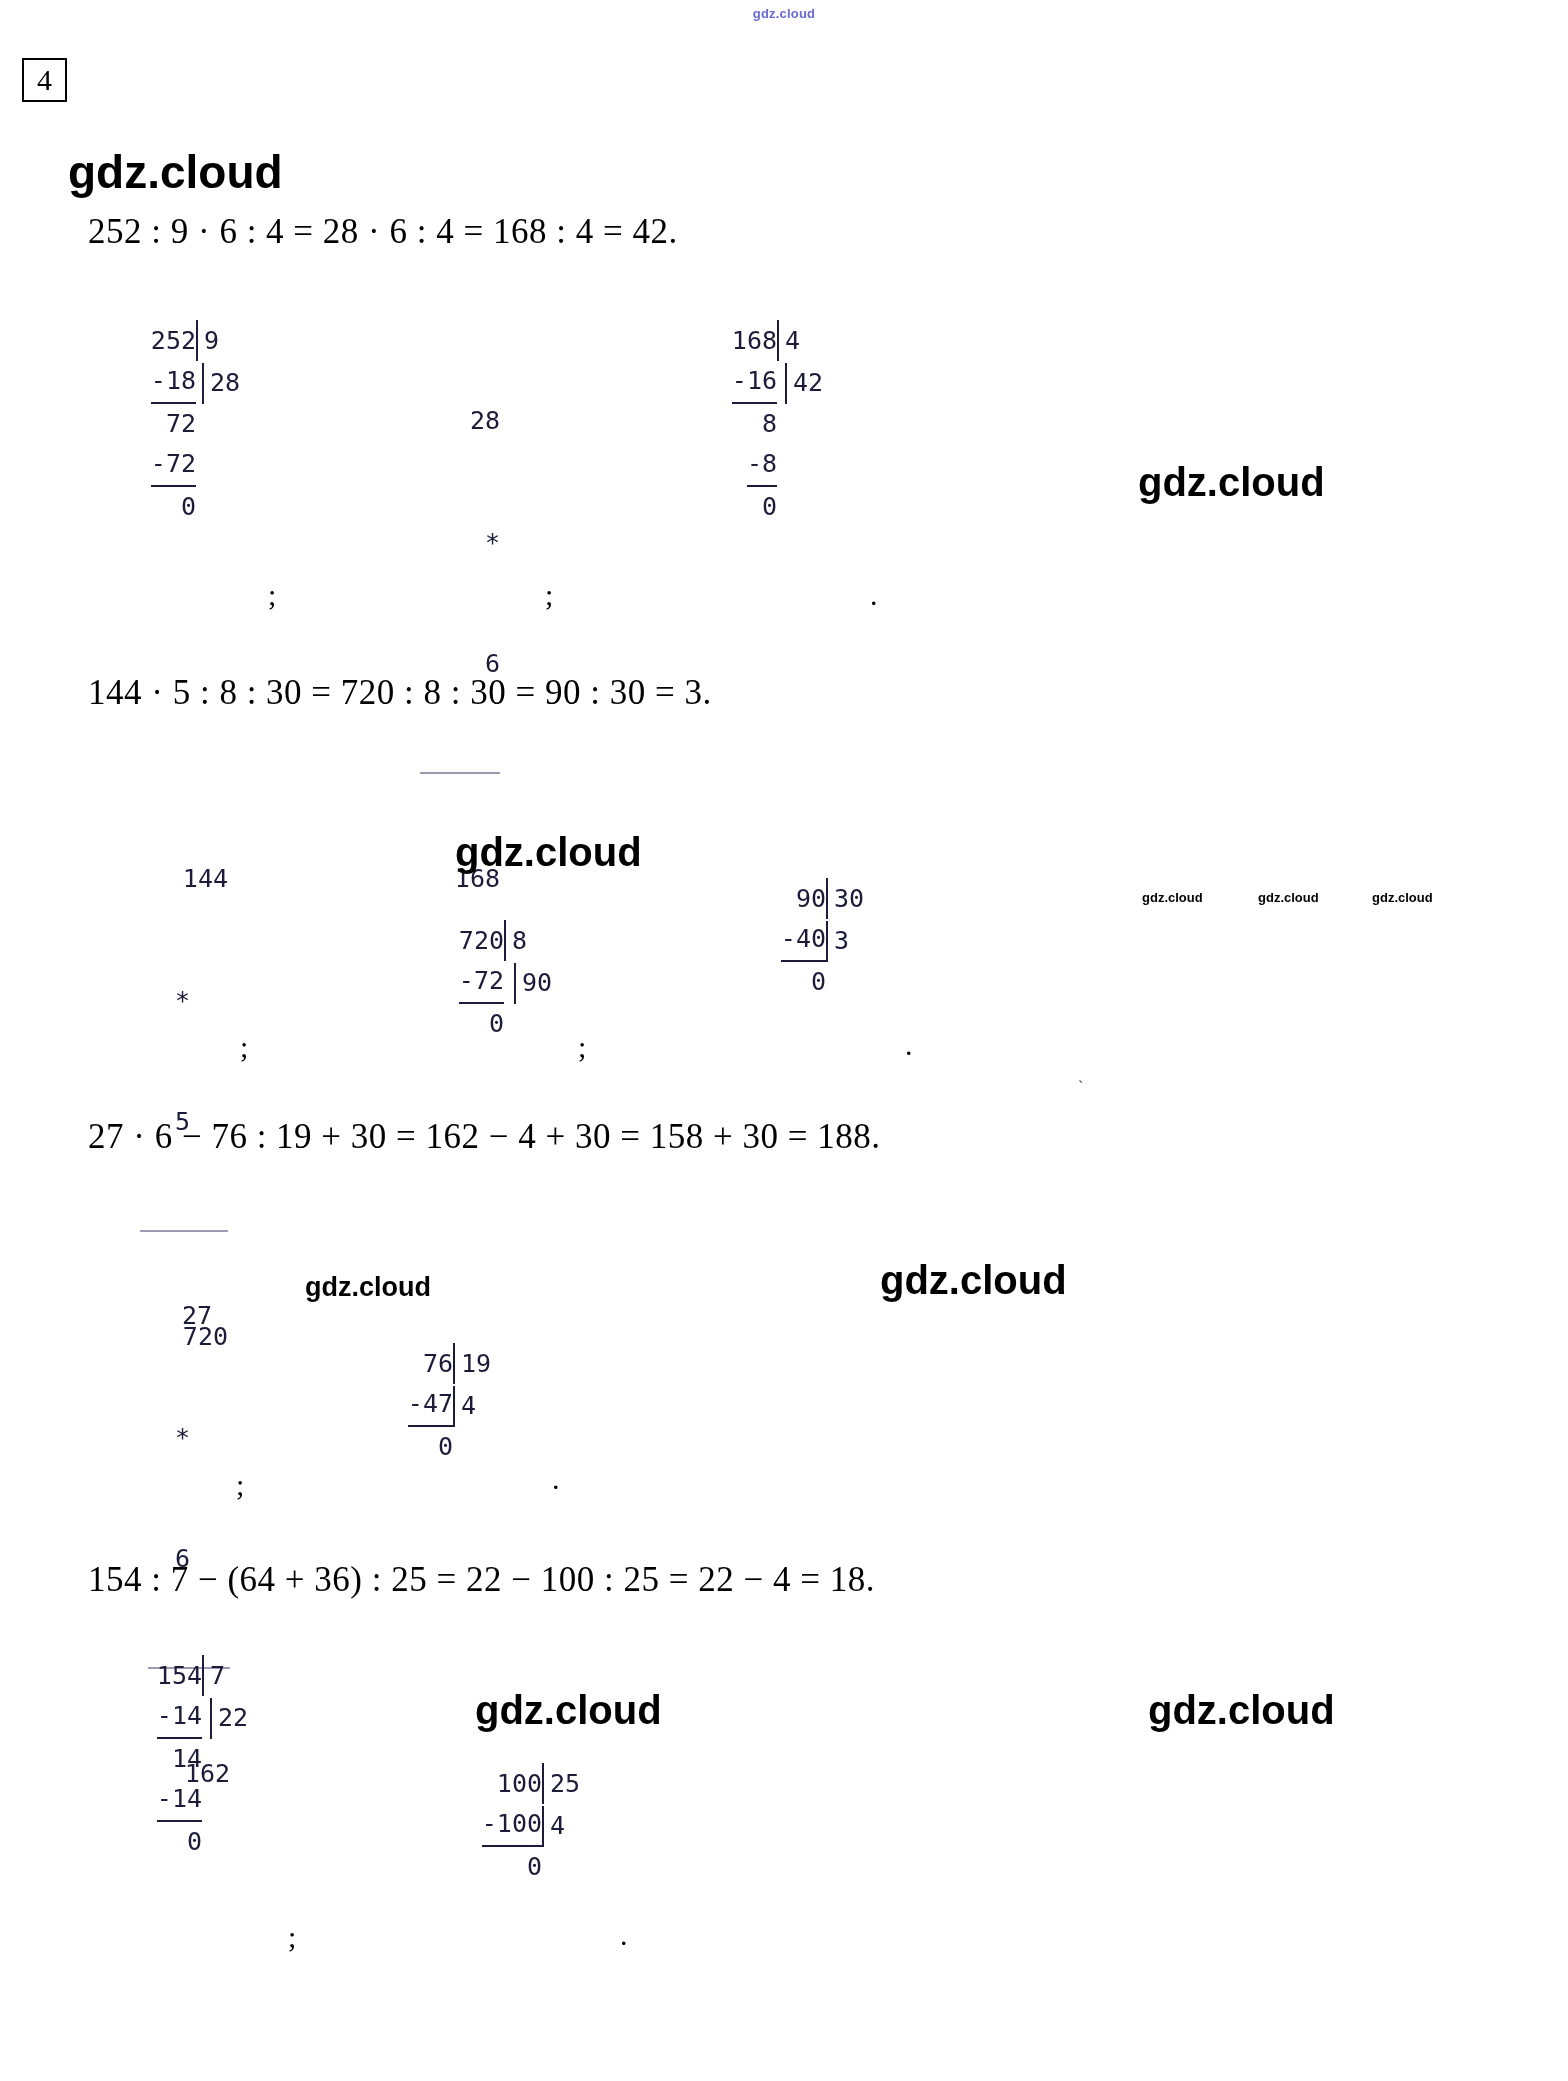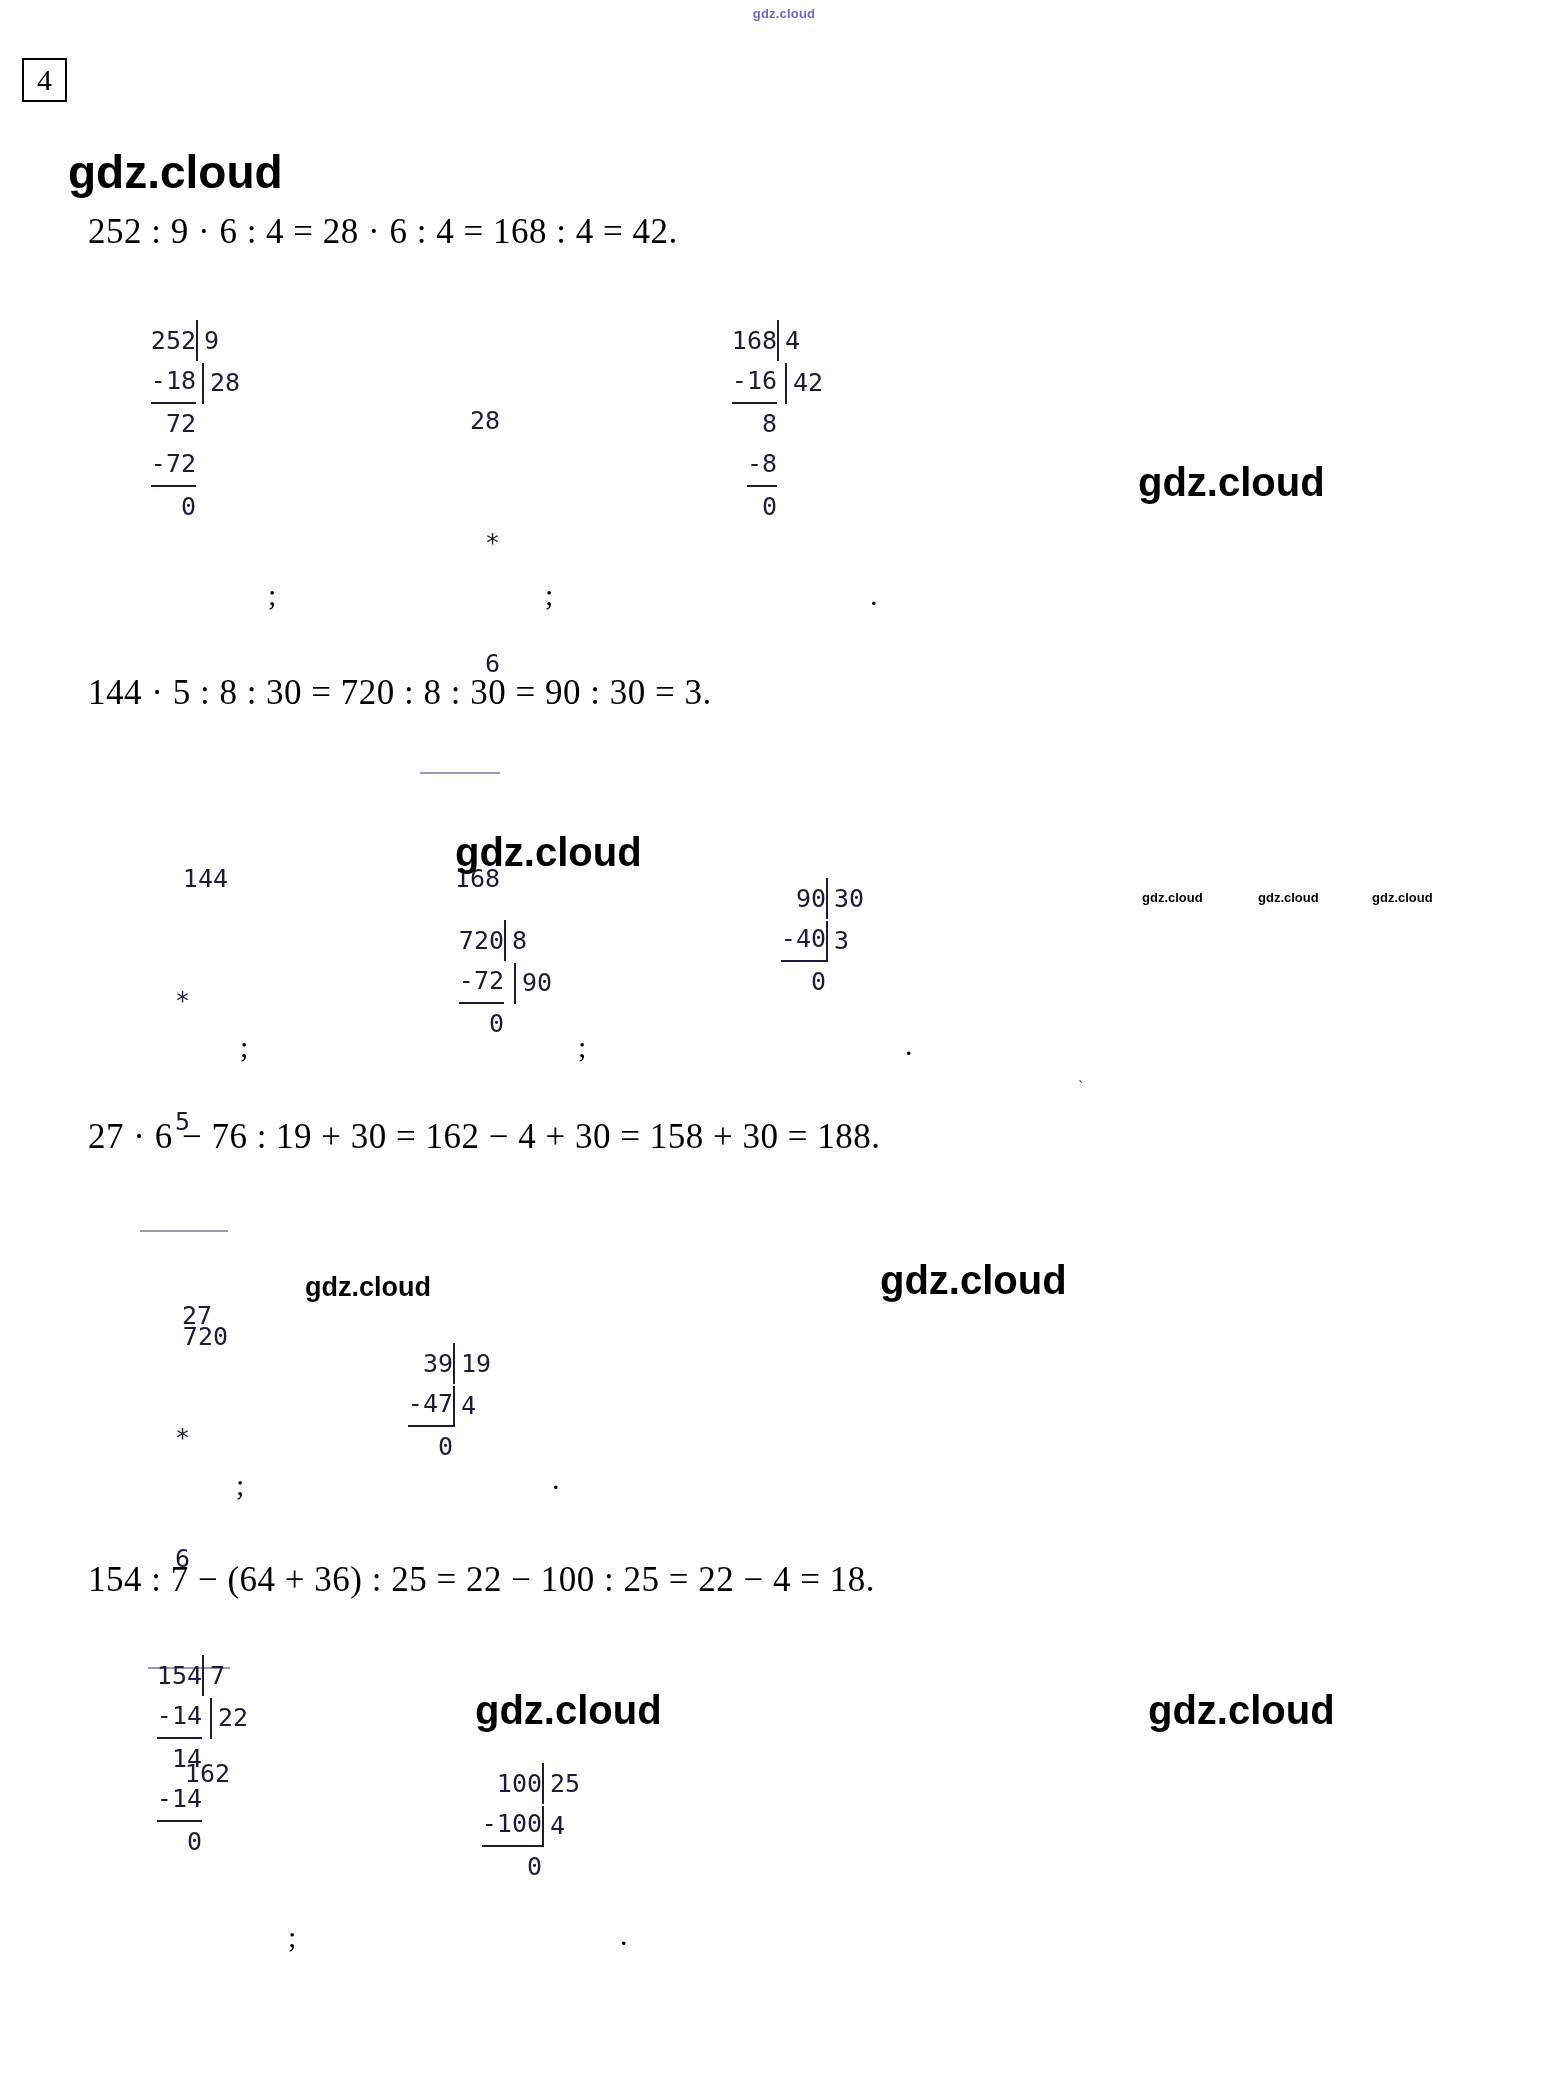--- a/index.html
+++ b/index.html
@@ -257,21 +257,21 @@
     <div class="bar" style="width:82px;"></div>
     <div>162</div>
   </div>
   <div class="punct" style="left:236px; top:1468px;">;</div>
 
   <div class="wm wm-md" style="left:305px; top:1272px;">gdz.cloud</div>
   <div class="wm wm-lg" style="left:880px; top:1258px;">gdz.cloud</div>
 
   <div class="divblock" style="left:395px; top:1343px;">
     <div class="wrap">
-      <div class="left" style="min-width:58px;"><span>39</span></div>
+      <div class="left" style="min-width:58px;"><span>76</span></div>
       <div class="vbar" style="height:41px;"></div>
       <div class="right"><span>19</span></div>
     </div>
     <div class="wrap">
       <div class="left" style="min-width:58px;"><span class="underline-row">-47</span></div>
       <div class="vbar" style="height:41px;"></div>
       <div class="right"><span>4</span></div>
     </div>
     <div class="wrap">
       <div class="left" style="min-width:58px; padding-right:18px;"><span>0</span></div>

